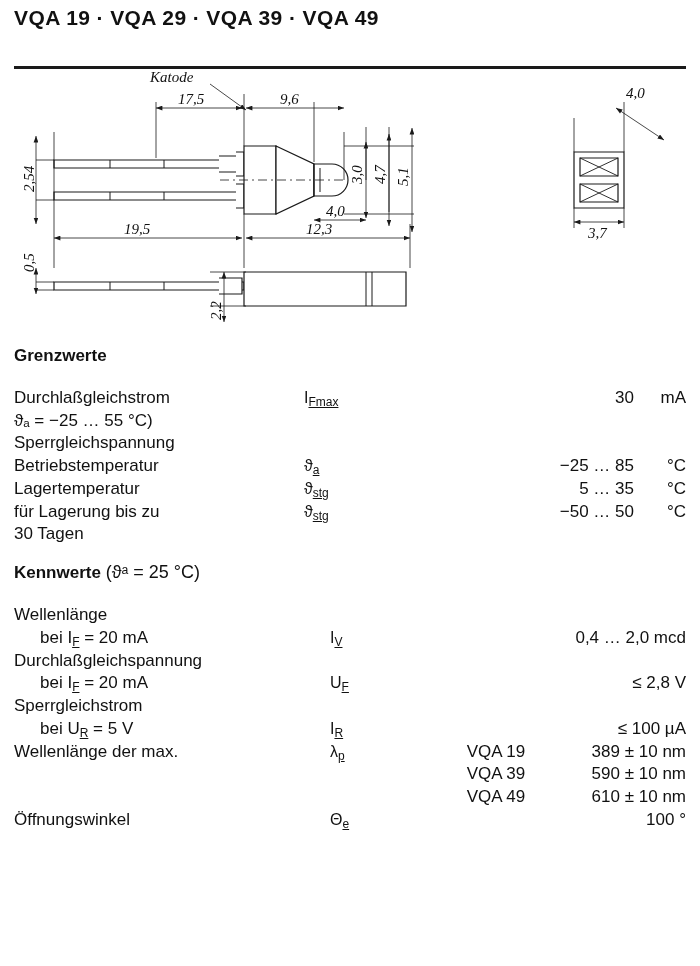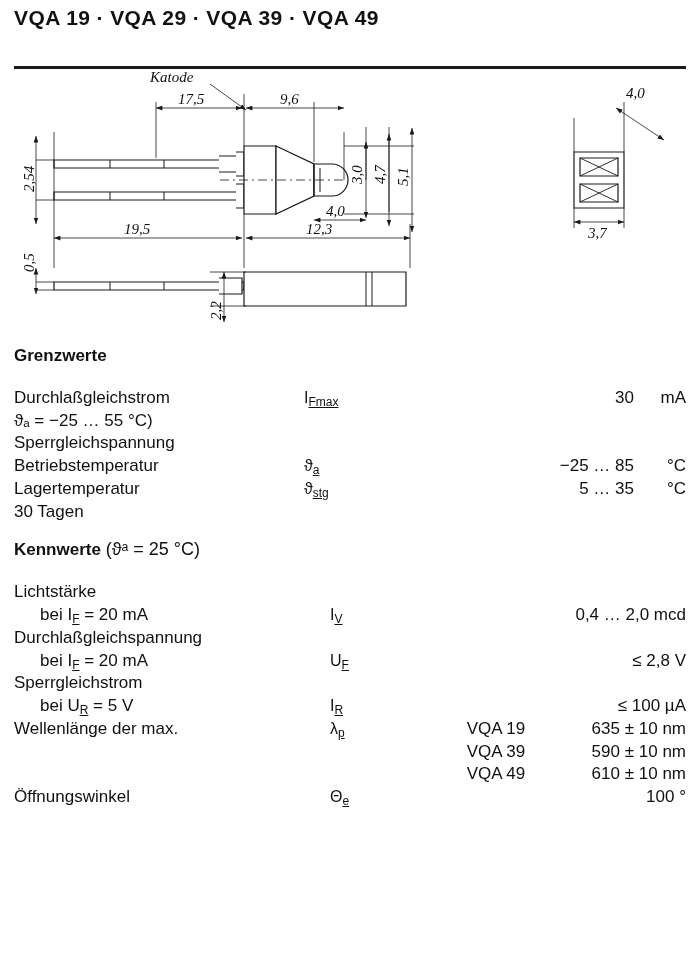--- a/index.html
+++ b/index.html
@@ -256,38 +256,45 @@
           <td class="c-unit">°C</td>
         </tr>
         <tr>
           <td class="c-label">Lagertemperatur</td>
           <td class="c-sym">ϑ<sub>stg</sub></td>
           <td class="c-type"></td>
           <td class="c-val">5 … 35</td>
           <td class="c-unit">°C</td>
         </tr>
         <tr>
+          <td class="c-label">für Lagerung bis zu</td>
+          <td class="c-sym">ϑ<sub>stg</sub></td>
+          <td class="c-type"></td>
+          <td class="c-val">−50 … 50</td>
+          <td class="c-unit">°C</td>
+        </tr>
+        <tr>
           <td class="c-label">30 Tagen</td>
           <td class="c-sym"></td>
           <td class="c-type"></td>
           <td class="c-val"></td>
           <td class="c-unit"></td>
         </tr>
       </tbody>
     </table>
 
     <div class="sect-head kennwerte-head">
       <span>Kennwerte</span>
       <span class="paren">(ϑᵃ = 25 °C)</span>
     </div>
 
     <table class="spec">
       <tbody>
         <tr>
-          <td class="c-label">Lichtstärke</td>
+          <td class="c-label">Wellenlänge</td>
           <td class="c-sym"></td>
           <td class="c-type"></td>
           <td class="c-val val-wide" colspan="2"></td>
         </tr>
         <tr>
           <td class="c-label indent">bei I<sub>F</sub> = 20 mA</td>
           <td class="c-sym">I<sub>V</sub></td>
           <td class="c-type"></td>
           <td class="c-val val-wide" colspan="2">0,4 … 2,0 mcd</td>
         </tr>
@@ -313,21 +320,21 @@
           <td class="c-label indent">bei U<sub>R</sub> = 5 V</td>
           <td class="c-sym">I<sub>R</sub></td>
           <td class="c-type"></td>
           <td class="c-val val-wide" colspan="2">≤ 100 µA</td>
         </tr>
 
         <tr>
           <td class="c-label">Wellenlänge der max.</td>
           <td class="c-sym">λ<sub>p</sub></td>
           <td class="c-type wl">VQA 19</td>
-          <td class="c-val val-wide" colspan="2">635 ± 10 nm</td>
+          <td class="c-val val-wide" colspan="2">389 ± 10 nm</td>
         </tr>
         <tr>
           <td class="c-label"></td>
           <td class="c-sym"></td>
           <td class="c-type wl">VQA 39</td>
           <td class="c-val val-wide" colspan="2">590 ± 10 nm</td>
         </tr>
         <tr>
           <td class="c-label"></td>
           <td class="c-sym"></td>

